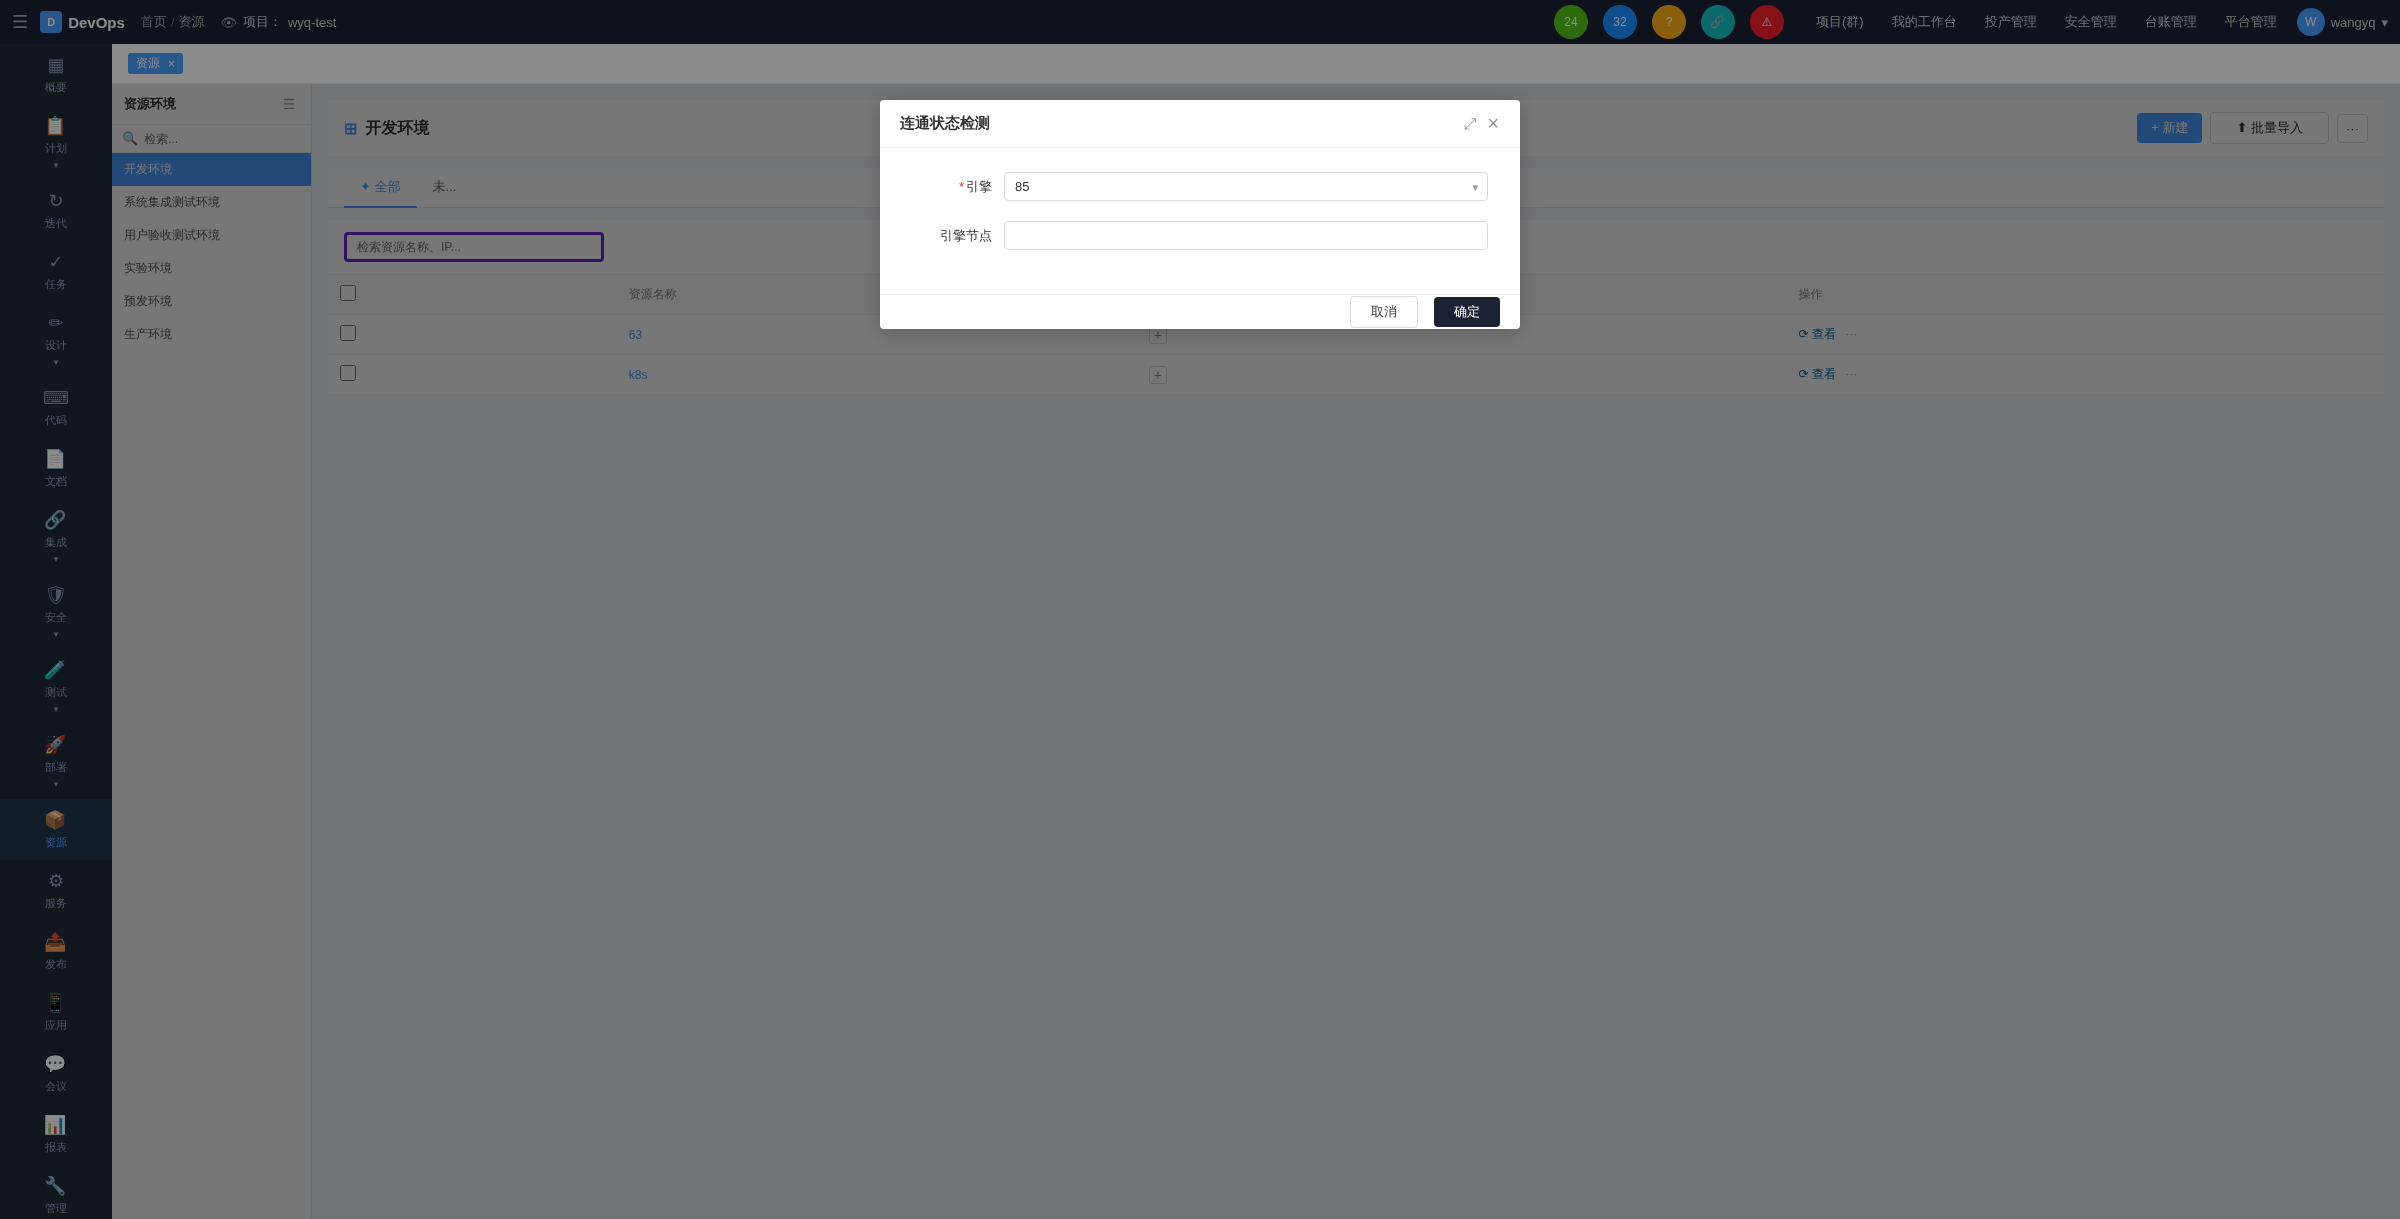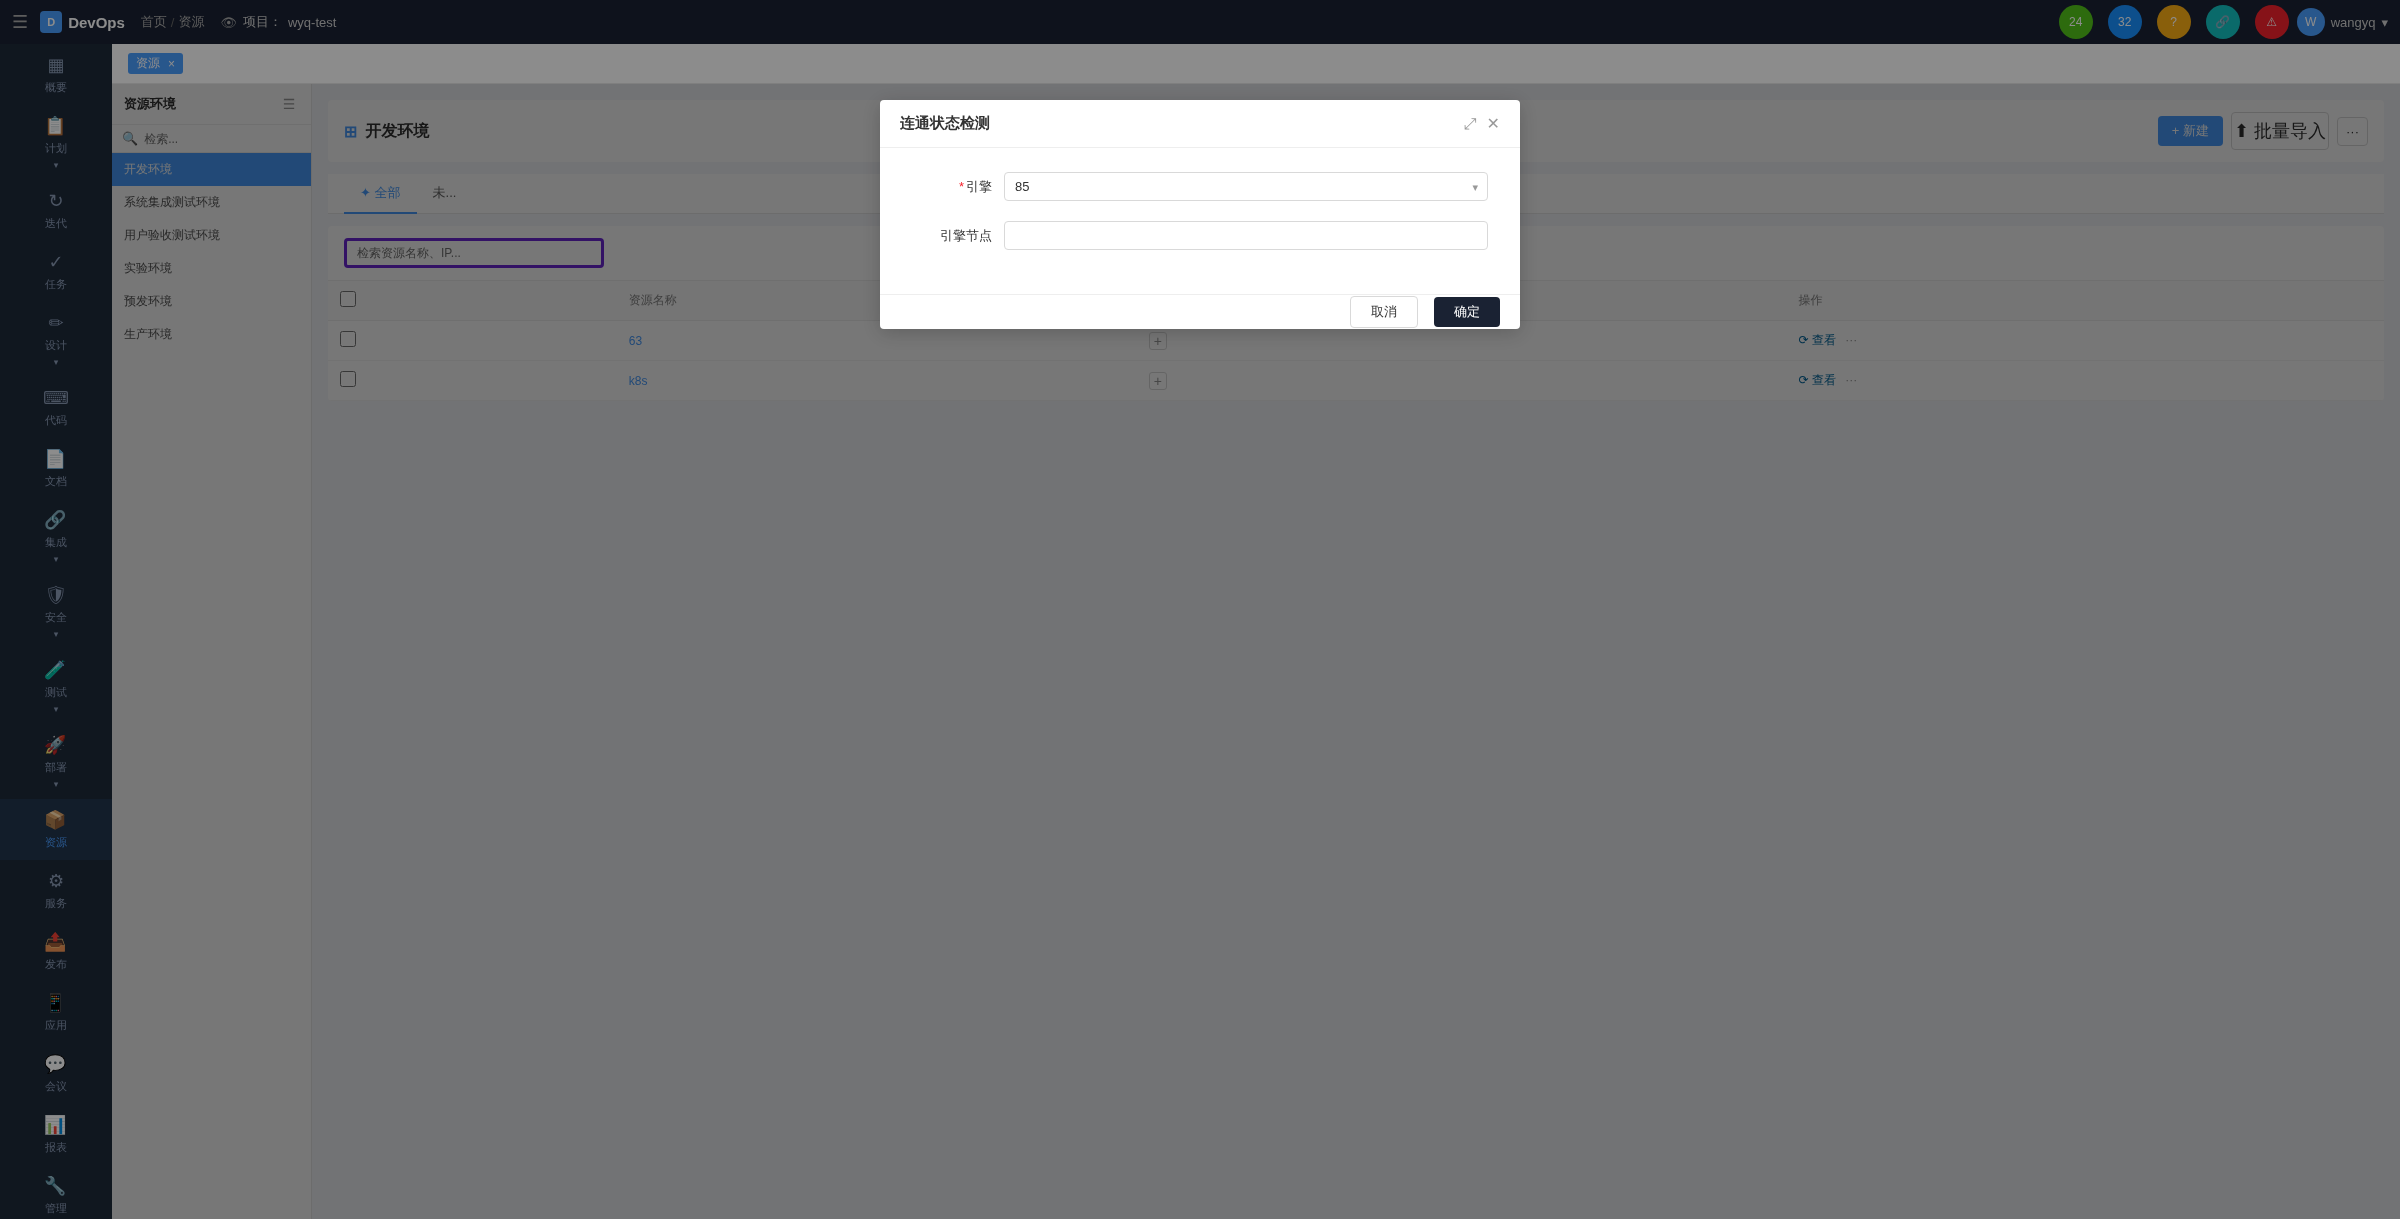--- a/index.html
+++ b/index.html
@@ -55,21 +55,21 @@
     .env-list { flex: 1; overflow-y: auto; }
     .env-item { padding: 8px 12px; cursor: pointer; font-size: 12px; color: #555; }
     .env-item.active { background: #4a9eff; color: #fff; }
 
     
     .panel-header { background: #fff; border-radius: 4px; padding: 12px 16px; margin-bottom: 12px; display: flex; align-items: center; justify-content: space-between; }
     .panel-title { font-size: 16px; font-weight: 600; color: #333; display: flex; align-items: center; gap: 8px; }
     .panel-grid-icon { color: #4a9eff; font-size: 16px; }
     .panel-actions { display: flex; gap: 8px; align-items: center; }
     .btn-new { background: #4a9eff; color: #fff; border: none; padding: 6px 14px; border-radius: 4px; cursor: pointer; font-size: 13px; display: flex; align-items: center; gap: 4px; }
-    .btn-import { background: #fff; color: #333; border: 1px solid #d9d9d9; padding: 6px 2px; border-radius: 4px; cursor: pointer; font-size: 18px; display: flex; align-items: center; gap: 4px; }
+    .btn-import { background: #fff; color: #333; border: 1px solid #d9d9d9; padding: 6px 25px; border-radius: 4px; cursor: pointer; font-size: 13px; display: flex; align-items: center; gap: 4px; }
     .btn-more { background: #fff; color: #333; border: 1px solid #d9d9d9; padding: 6px 8px; border-radius: 4px; cursor: pointer; font-size: 13px; }
 
     
     .tabs-row { display: flex; align-items: center; gap: 0; border-bottom: 1px solid #e8e8e8; background: #fff; padding: 0 16px; margin-bottom: 12px; }
     .tab-item { padding: 10px 16px; cursor: pointer; font-size: 13px; color: #666; border-bottom: 2px solid transparent; margin-bottom: -1px; display: flex; align-items: center; gap: 4px; }
     .tab-item.active { color: #4a9eff; border-bottom-color: #4a9eff; }
 
     
     .table-container { background: #fff; border-radius: 4px; overflow: hidden; }
     .table-search { padding: 12px 16px; border-bottom: 1px solid #eee; display: flex; align-items: center; gap: 8px; }
@@ -138,20 +138,28 @@
       </div>
       <div class="nav-badge" style="background:#faad14">
         <span>?</span>
       </div>
       <div class="nav-badge" style="background:#13c2c2">
         <span>🔗</span>
       </div>
       <div class="nav-badge" style="background:#f5222d">
         <span>⚠</span>
       </div>
+    </div>
+    <div class="nav-menu-items">
+      <span class="nav-menu-item">项目(群)</span>
+      <span class="nav-menu-item">我的工作台</span>
+      <span class="nav-menu-item">投产管理</span>
+      <span class="nav-menu-item">安全管理</span>
+      <span class="nav-menu-item">台账管理</span>
+      <span class="nav-menu-item">平台管理</span>
     </div>
     <div class="user-area">
       <div class="user-avatar">W</div>
       <span>wangyq</span>
       <span>▾</span>
     </div>
   </div>
 
   <div class="main-area">
 

